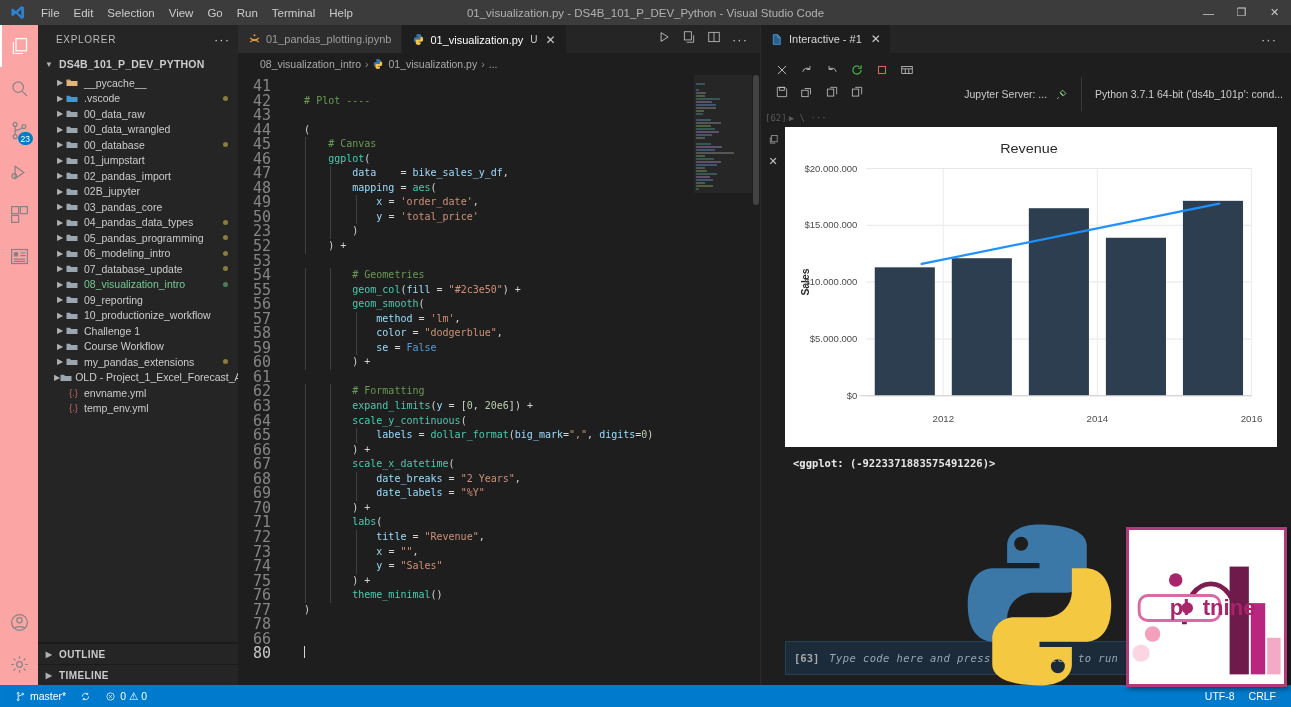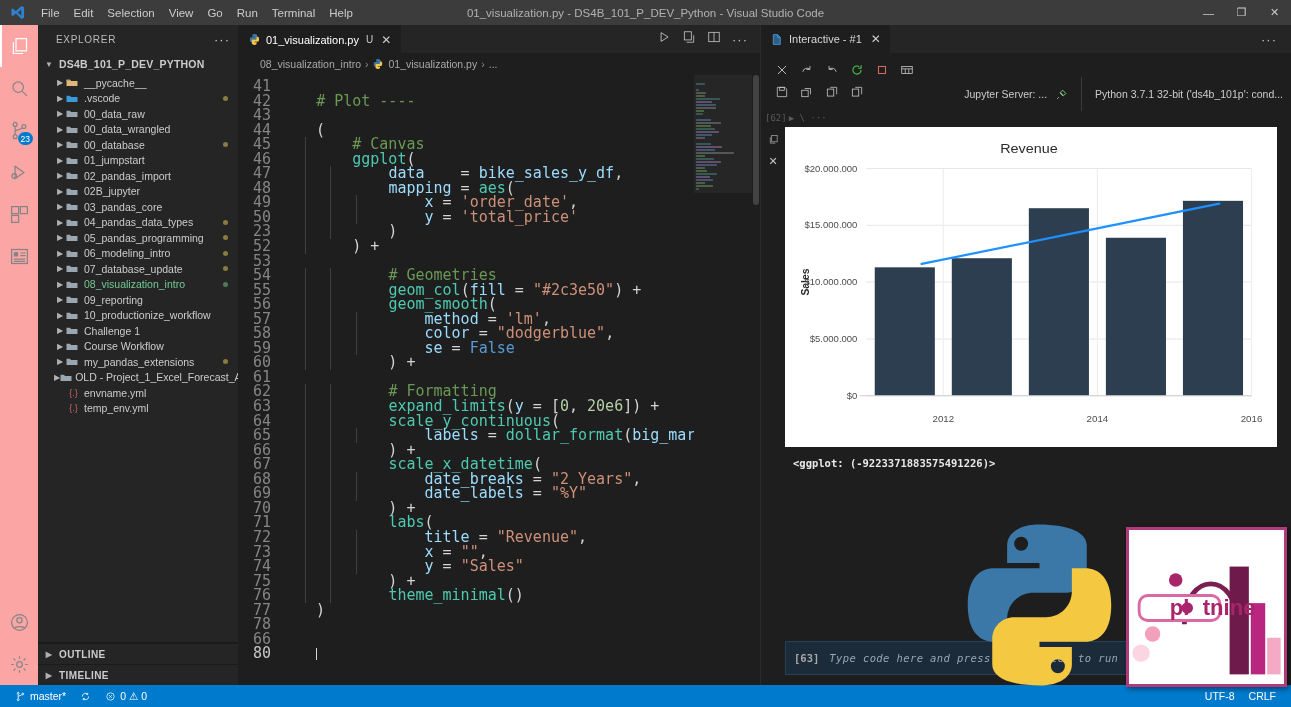--- a/index.html
+++ b/index.html
@@ -115,21 +115,21 @@
 
   
   .code-wrap { flex: 1 1 auto; display: flex; position: relative; min-height: 0; overflow: hidden; background: #1e1e1e; }
   .gutter {
     width: 42px; flex: 0 0 42px; text-align: right; padding-right: 9px;
     color: #858585; font-family: "DejaVu Sans Mono", monospace; font-size: 15px; line-height: 14.55px;
     padding-top: 4px;
   }
   .gutter div.cur { color: #c6c6c6; }
   .code {
-    flex: 1 1 auto; font-family: "DejaVu Sans Mono", monospace; font-size: 15px;
+    flex: 1 1 auto; font-family: "DejaVu Sans Mono", monospace; font-size: 10px;
     line-height: 14.55px; color: #d4d4d4; padding-top: 4px; white-space: pre; overflow: hidden;
   }
   .code .line { height: 14.55px; position: relative; }
   .ind { position: absolute; top: 0; bottom: 0; width: 1px; background: #404040; }
   .fn  { color: #4ec9b0; }
   .par { color: #9cdcfe; }
   .str { color: #ce9178; }
   .com { color: #6a9955; }
   .num { color: #b5cea8; }
   .con { color: #569cd6; }
@@ -501,20 +501,28 @@
         </div>
         <div class="sb-foot-row">
           <span class="chev">▶</span>
           <span>TIMELINE</span>
         </div>
       </div>
     </div>
 
     <div class="editor-group">
       <div class="tabbar">
+        <div class="tab">
+          <svg class="tab-ico" viewBox="0 0 24 24">
+            <circle cx="12" cy="4" r="1.8" fill="#e8a33d"></circle>
+              <path d="M4 9c4 5 12 5 16 0" stroke="#e8a33d" stroke-width="2" fill="none"></path>
+              <path d="M4 17c4-5 12-5 16 0" stroke="#e8a33d" stroke-width="2" fill="none"></path>
+          </svg>
+          <span>01_pandas_plotting.ipynb</span>
+        </div>
         <div class="tab active">
           <svg class="tab-ico" viewBox="0 0 24 24">
             <path d="M12 2c-3.5 0-4 1.6-4 3v2h4v1H6.5C5 8 3.5 9 3.5 12.5S5 17 6.5 17H8v-2.5C8 13 9.2 12 10.5 12h4c1.3 0 2.5-.8 2.5-2.3V5c0-1.4-1.5-3-5-3z" fill="#3c78aa"></path>
             <path d="M12 22c3.5 0 4-1.6 4-3v-2h-4v-1h5.5c1.5 0 3-1 3-4.5S19 7 17.5 7H16v2.5c0 1.5-1.2 2.5-2.5 2.5h-4C8.2 12 7 12.8 7 14.3V19c0 1.4 1.5 3 5 3z" fill="#f5c44b"></path>
           </svg>
           <span>01_visualization.py</span>
           <span class="tab-dirty">U</span>
           <span class="tab-x">✕</span>
         </div>
         <div class="tabbar-actions">
@@ -717,21 +725,21 @@
                 <path d="M9 4h11v12"></path>
               </svg>
             </span>
         </div>
         <div class="kernel-info">
           <span>Jupyter Server: ...</span>
           <svg class="plug-ico" viewBox="0 0 24 24" fill="none" stroke="currentColor" stroke-width="1.7">
               <path d="M7 17l-3 3M9 9l6 6M14 4l6 6-4 4-6-6z"></path>
             </svg>
           <span class="kernel-sep"></span>
-          <span>Python 3.7.1 32-bit ('ds4b_101p': cond...</span>
+          <span>Python 3.7.1 64-bit ('ds4b_101p': cond...</span>
         </div>
       </div>
 
       <div class="cell-head">
         <span class="cell-head-txt">[62]</span>
         <span class="cell-head-txt">▶ \ ···</span>
       </div>
 
       <div class="out-area">
         <div class="out-gutter">

